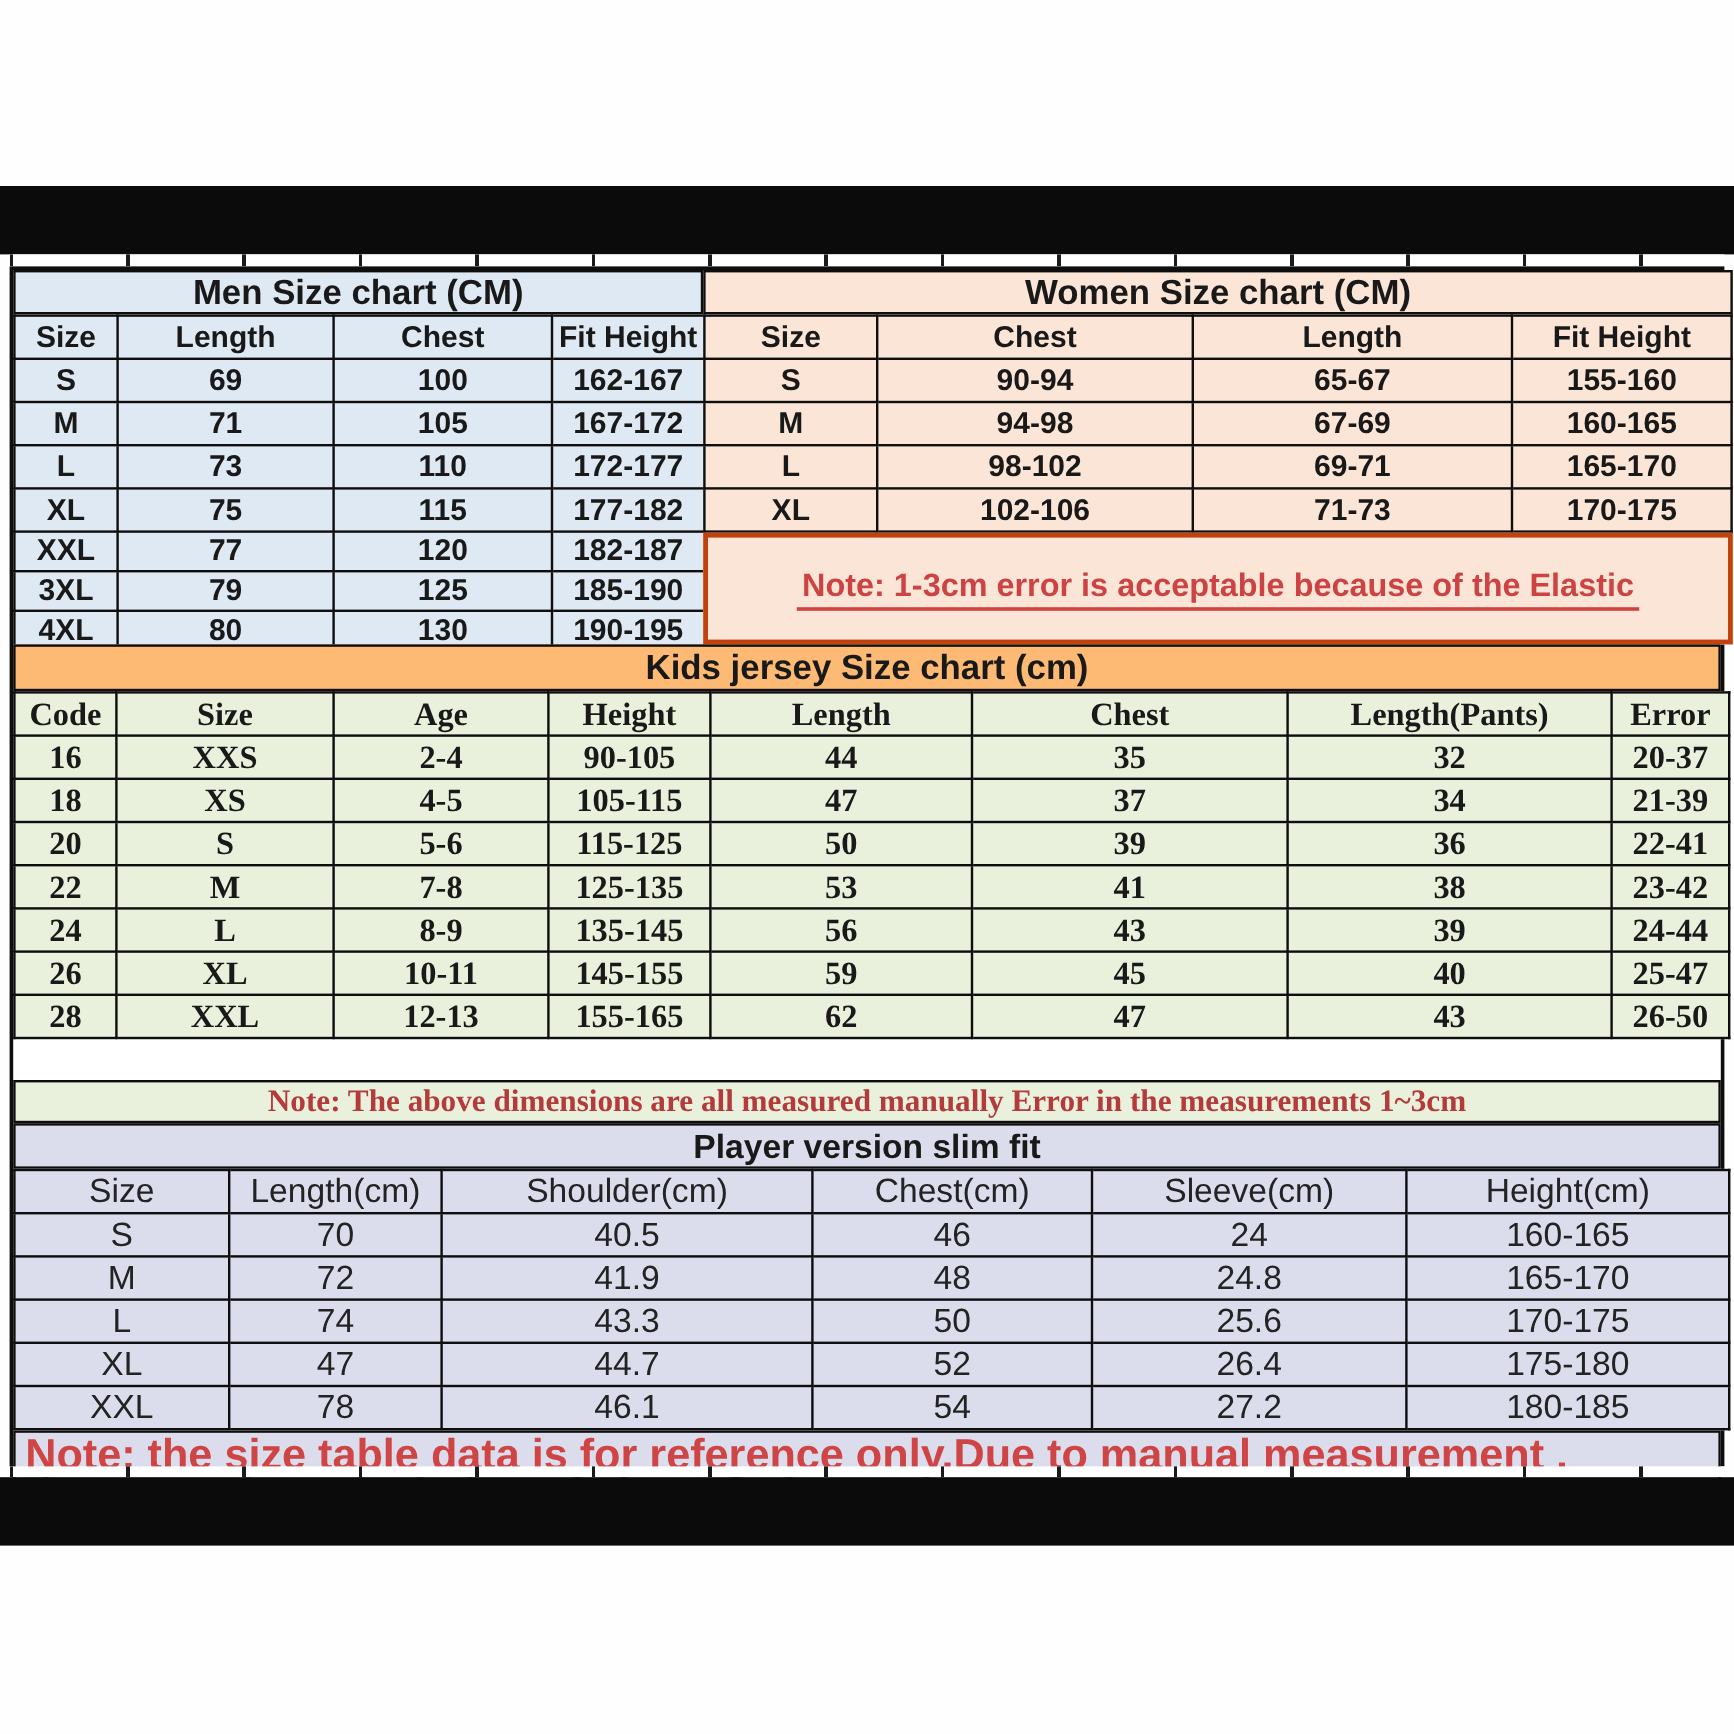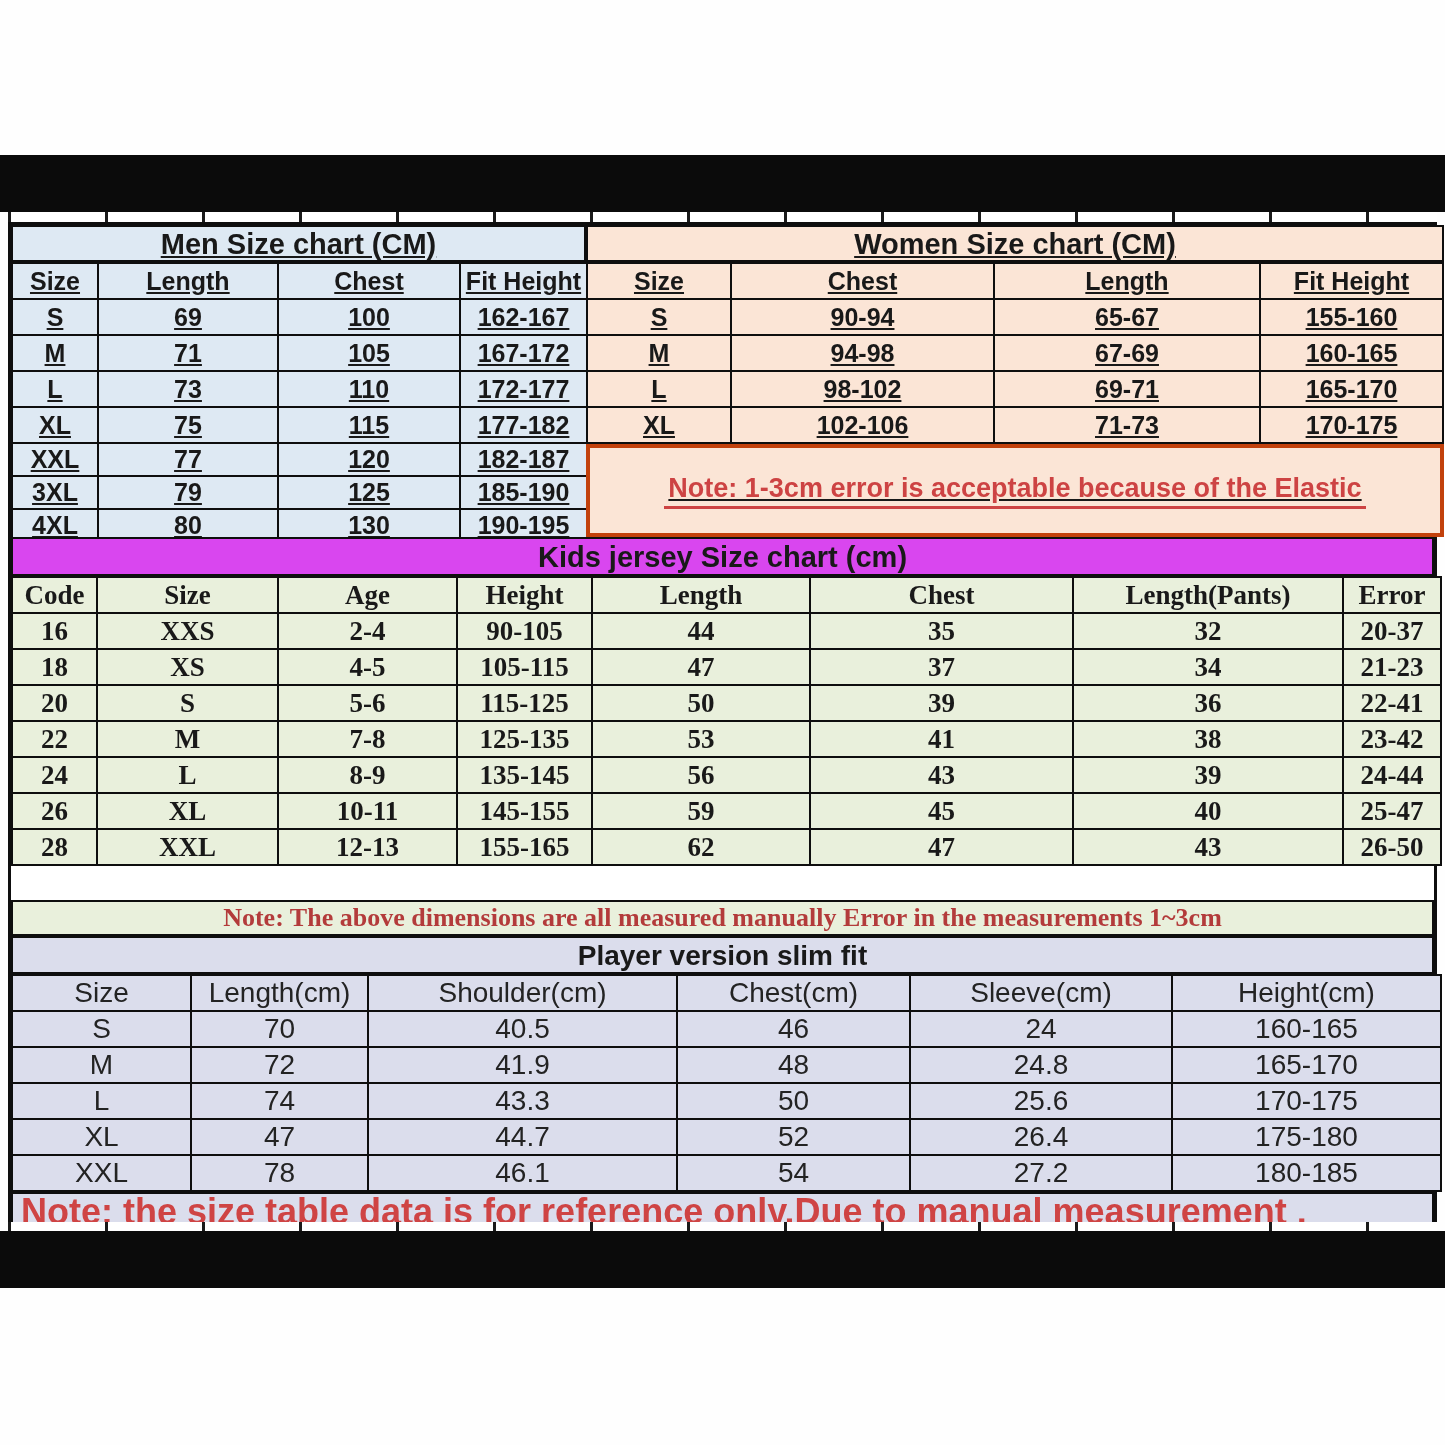--- a/index.html
+++ b/index.html
@@ -14,21 +14,21 @@
     position:absolute; left:8px; width:1429px; background:#ffffff;
     background-image:repeating-linear-gradient(90deg,#1a1a1a 0 3px,transparent 3px 97px);
   }
   .strip-top { top:212px; height:10px; }
   .strip-bottom { top:1222px; height:9px; }
   .main {
     position:absolute; left:8px; top:222px; width:1429px; height:1000px;
     box-sizing:border-box; border:3px solid #0e0e0e;
     display:flex; flex-direction:column; background:#ffffff;
   }
-  .top-section { display:flex; height:312px; flex-shrink:0;text-decoration:underline; }
+  .top-section { display:flex; height:312px; flex-shrink:0; }
   .men-col { width:575px; flex-shrink:0; display:flex; flex-direction:column; }
   .women-col { flex:1; display:flex; flex-direction:column; background:#fbe5d6;justify-content:space-between; }
   .block-title {
     box-sizing:border-box; border:2px solid #0e0e0e; flex-shrink:0;
     font-weight:bold; text-align:center;
   }
   .men-title { height:37px; line-height:34px; font-size:29px; background:#dee9f3; }
   .women-title { height:37px; line-height:34px; font-size:29px; background:#fbe5d6; }
   .tbl { border-collapse:collapse; table-layout:fixed; width:100%; flex-shrink:0; }
   .tbl th,.tbl td {
@@ -43,21 +43,21 @@
   .women-tbl th,.women-tbl td { font-weight:bold; }
   .women-tbl tr { height:36px; }
   .women-note {
     flex:1; display:flex; align-items:center; justify-content:center;
     box-sizing:border-box; border:4px solid #c2410c; background:#fbe5d6;
   }
   .women-note span {
     color:#cd4343; font-size:27px; font-weight:bold;
     border-bottom:3px solid #cd4343; padding:0 4px 2px 4px;
   }
-  .kids-title { height:39px; line-height:36px; font-size:29px; background:#d946ef; }
+  .kids-title { height:39px; line-height:36px; font-size:29px; background:#fdba74; }
   .kids-tbl {
     background:#e9f0dc; font-family:"Liberation Serif", serif; font-size:27px;
   }
   .kids-tbl th,.kids-tbl td { font-weight:bold; }
   .kids-tbl tr { height:36px; }
   .kids-note {
     height:36px; flex-shrink:0; box-sizing:border-box; border:2px solid #0e0e0e;
     background:#e9f0dc; text-align:center; line-height:32px;
     font-family:"Liberation Serif", serif; font-weight:bold; font-size:26px; color:#b33b3b;margin-top:34px;
   }
@@ -225,21 +225,21 @@
             <td>20-37</td>
           </tr>
           <tr>
             <td>18</td>
             <td>XS</td>
             <td>4-5</td>
             <td>105-115</td>
             <td>47</td>
             <td>37</td>
             <td>34</td>
-            <td>21-23</td>
+            <td>21-39</td>
           </tr>
           <tr>
             <td>20</td>
             <td>S</td>
             <td>5-6</td>
             <td>115-125</td>
             <td>50</td>
             <td>39</td>
             <td>36</td>
             <td>22-41</td>

